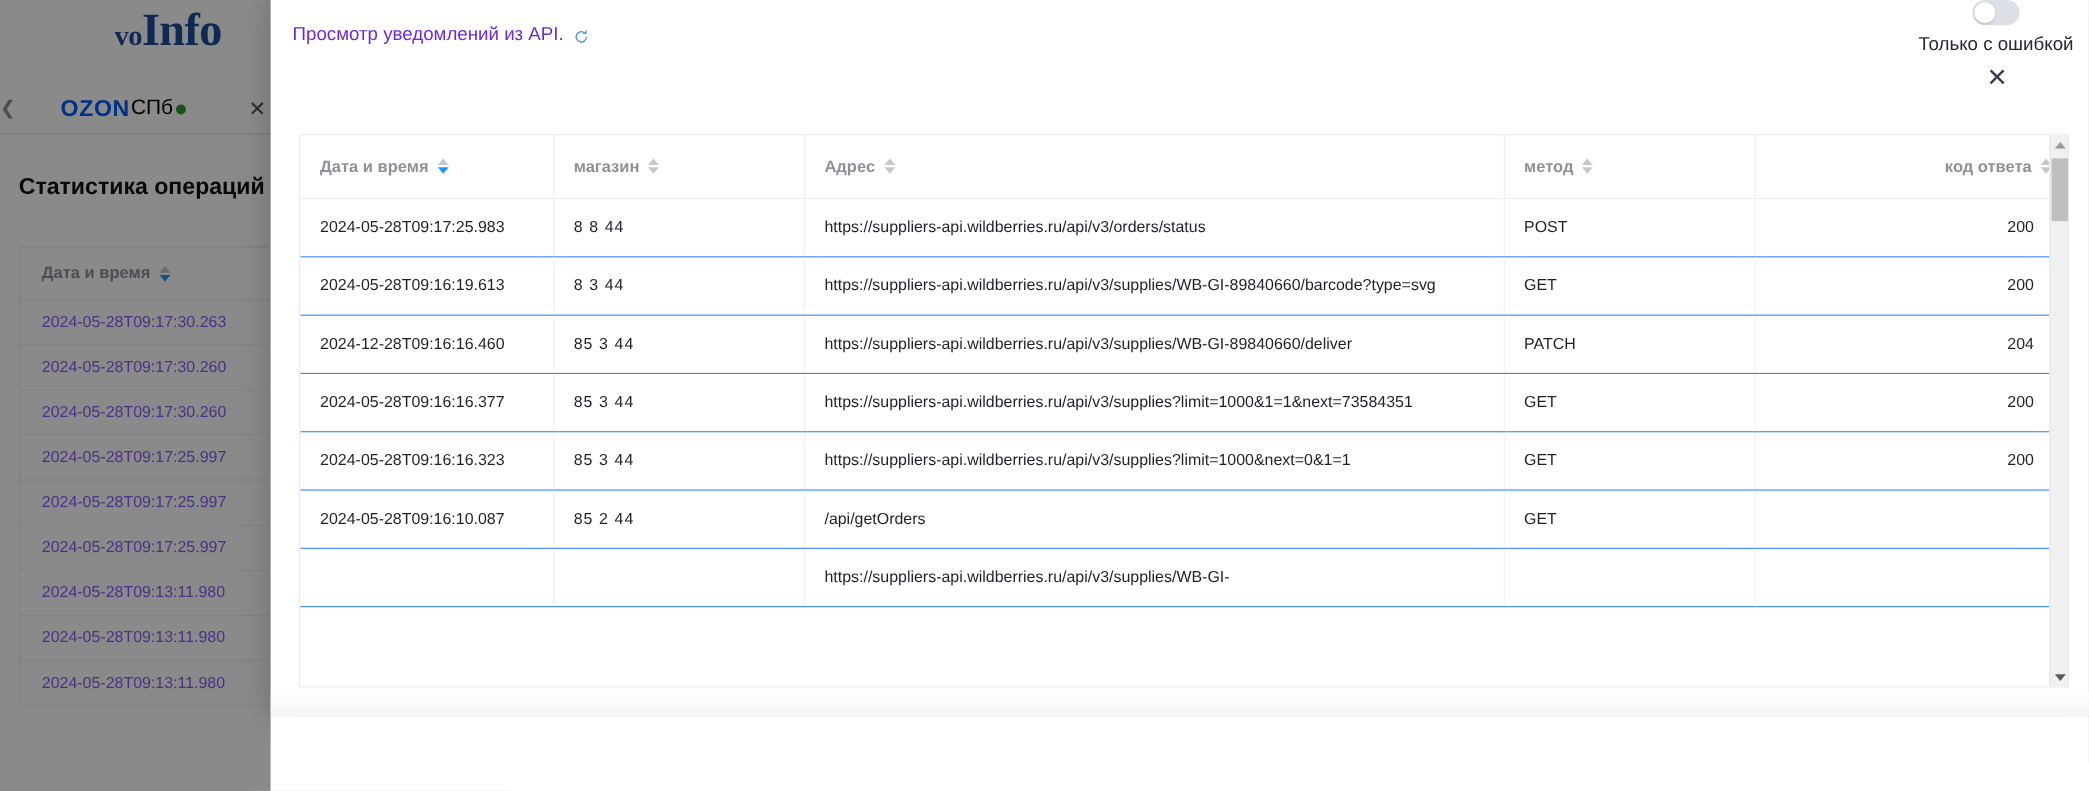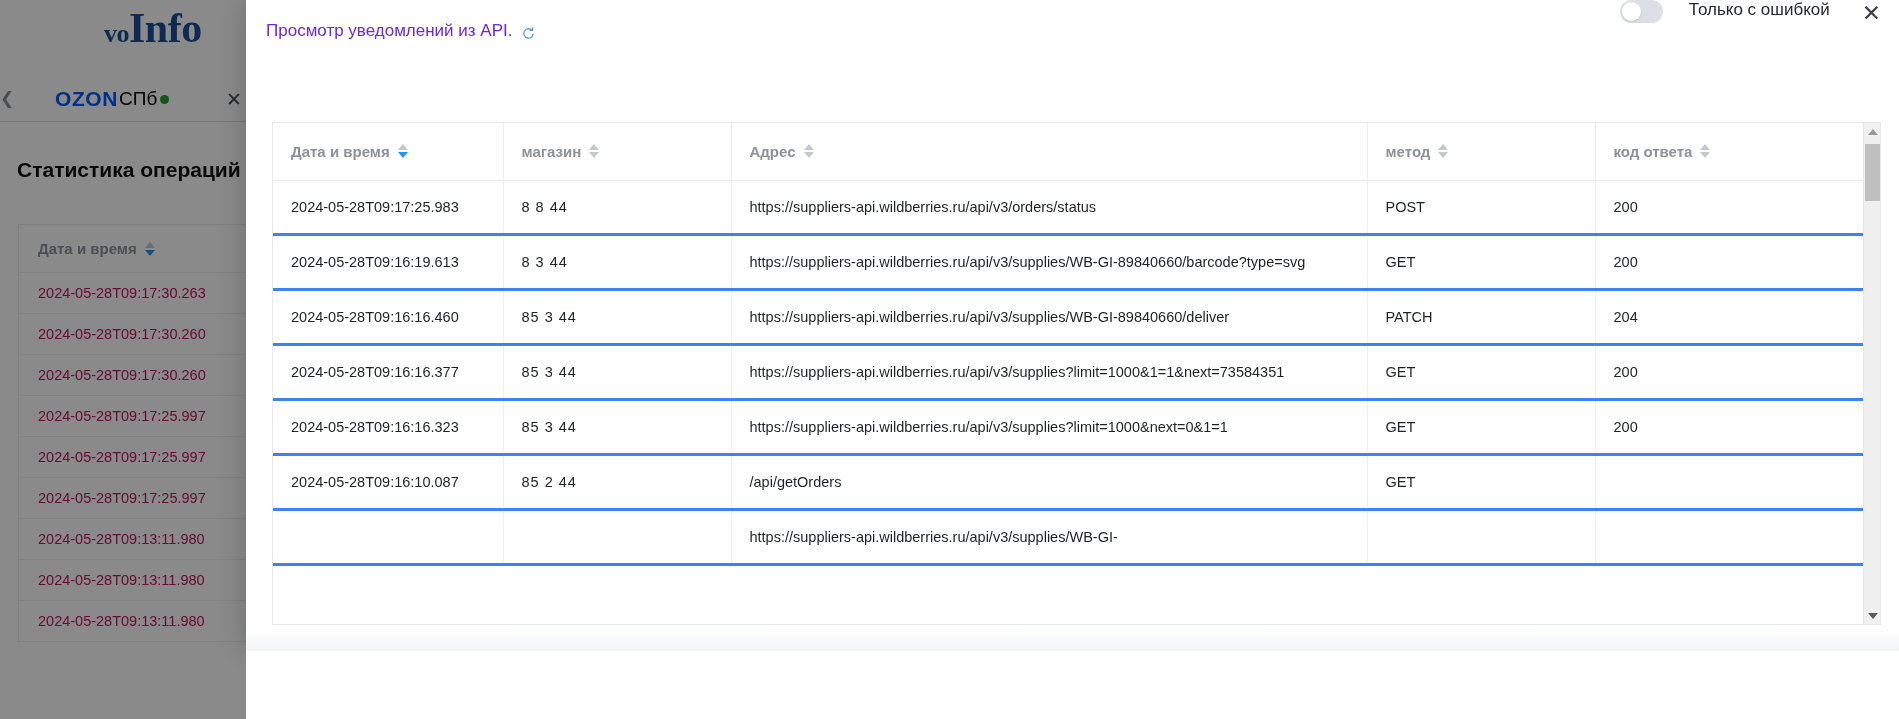--- a/index.html
+++ b/index.html
@@ -73,21 +73,21 @@
   .bg-th {
     height: 48px; display: flex; align-items: center; gap: 8px;
     padding-left: 19px;
     font-size: 15px; font-weight: 700; color: #8d9199;
     border-bottom: 1px solid #eceef1;
     white-space: nowrap;
   }
   .bg-row {
     height: 41px; display: flex; align-items: center;
     padding-left: 19px;
-    font-size: 14.5px; color: #be185d;
+    font-size: 14.5px; color: #8b5cf6;
     border-bottom: 1px solid #eef0f3;
     white-space: nowrap;
   }
   .sort-ico { display: inline-flex; flex-direction: column; gap: 2px; }
   .sort-ico i {
     display: block; width: 0; height: 0;
     border-left: 5px solid transparent;
     border-right: 5px solid transparent;
   }
   .sort-ico i.up   { border-bottom: 6px solid #c4c8ce; }
@@ -120,21 +120,21 @@
   .modal-title {
     font-size: 17px; color: #6d28d9; font-weight: 400;
     white-space: nowrap;
   }
   .refresh-ico {
     margin-left: 9px; display: inline-block;
     width: 15px; height: 15px; position: relative; top: 2px;
   }
   .header-right {
     position: absolute; right: 14px; top: 0;
-    height: 62px; display: flex; align-items: flex-start; gap: 26px;
+    height: 62px; display: flex; align-items: center; gap: 7px; flex-direction: column;
   }
   .toggle {
     width: 43px; height: 23px; border-radius: 12px;
     background: #dcdfe6; position: relative; flex: none;
   }
   .toggle .knob {
     position: absolute; left: 2px; top: 2px;
     width: 19px; height: 19px; border-radius: 50%;
     background: #ffffff;
     box-shadow: 0 1px 2px rgba(0,0,0,0.14);
@@ -163,27 +163,27 @@
     text-align: left; padding: 0 0 0 18px;
     border-bottom: 1px solid #ebedf0;
     border-right: 1px solid #ebedf0;
     vertical-align: middle;
     white-space: nowrap;
   }
   table.api th .thwrap { display: inline-flex; align-items: center; gap: 8px; }
   table.api td {
     font-size: 14.5px; color: #1e2126;
     padding: 14px 16px 14px 18px;
-    border-bottom: 3px solid #3b82f6;
+    border-bottom: 1px solid #3b82f6;
     border-right: 1px solid #eef0f3;
     vertical-align: middle;
     line-height: 24px;
     word-break: break-word;
   }
-  table.api th:last-child, table.api td:last-child { border-right: none; }
+  table.api th:last-child, table.api td:last-child { border-right: none; text-align: right; }
   .c-date  { width: 230px; }
   .c-shop  { width: 228px; }
   .c-url   { width: 636px; }
   .c-meth  { width: 228px; }
   .c-code  { width: 270px; }
   .shop-val { font-family: "Liberation Sans", sans-serif; letter-spacing: 1px; }
 
   
   .vscroll {
     position: absolute; right: 0px; top: 0px;
@@ -338,21 +338,21 @@
             <td>200</td>
           </tr>
           <tr>
             <td>2024-05-28T09:16:19.613</td>
             <td class="shop-val">8  3  44</td>
             <td>https://suppliers-api.wildberries.ru/api/v3/supplies/WB-GI-89840660/barcode?type=svg</td>
             <td>GET</td>
             <td>200</td>
           </tr>
           <tr>
-            <td>2024-05-28T09:16:16.460</td>
+            <td>2024-12-28T09:16:16.460</td>
             <td class="shop-val">85 3  44</td>
             <td>https://suppliers-api.wildberries.ru/api/v3/supplies/WB-GI-89840660/deliver</td>
             <td>PATCH</td>
             <td>204</td>
           </tr>
           <tr>
             <td>2024-05-28T09:16:16.377</td>
             <td class="shop-val">85 3  44</td>
             <td>https://suppliers-api.wildberries.ru/api/v3/supplies?limit=1000&amp;1=1&amp;next=73584351</td>
             <td>GET</td>

